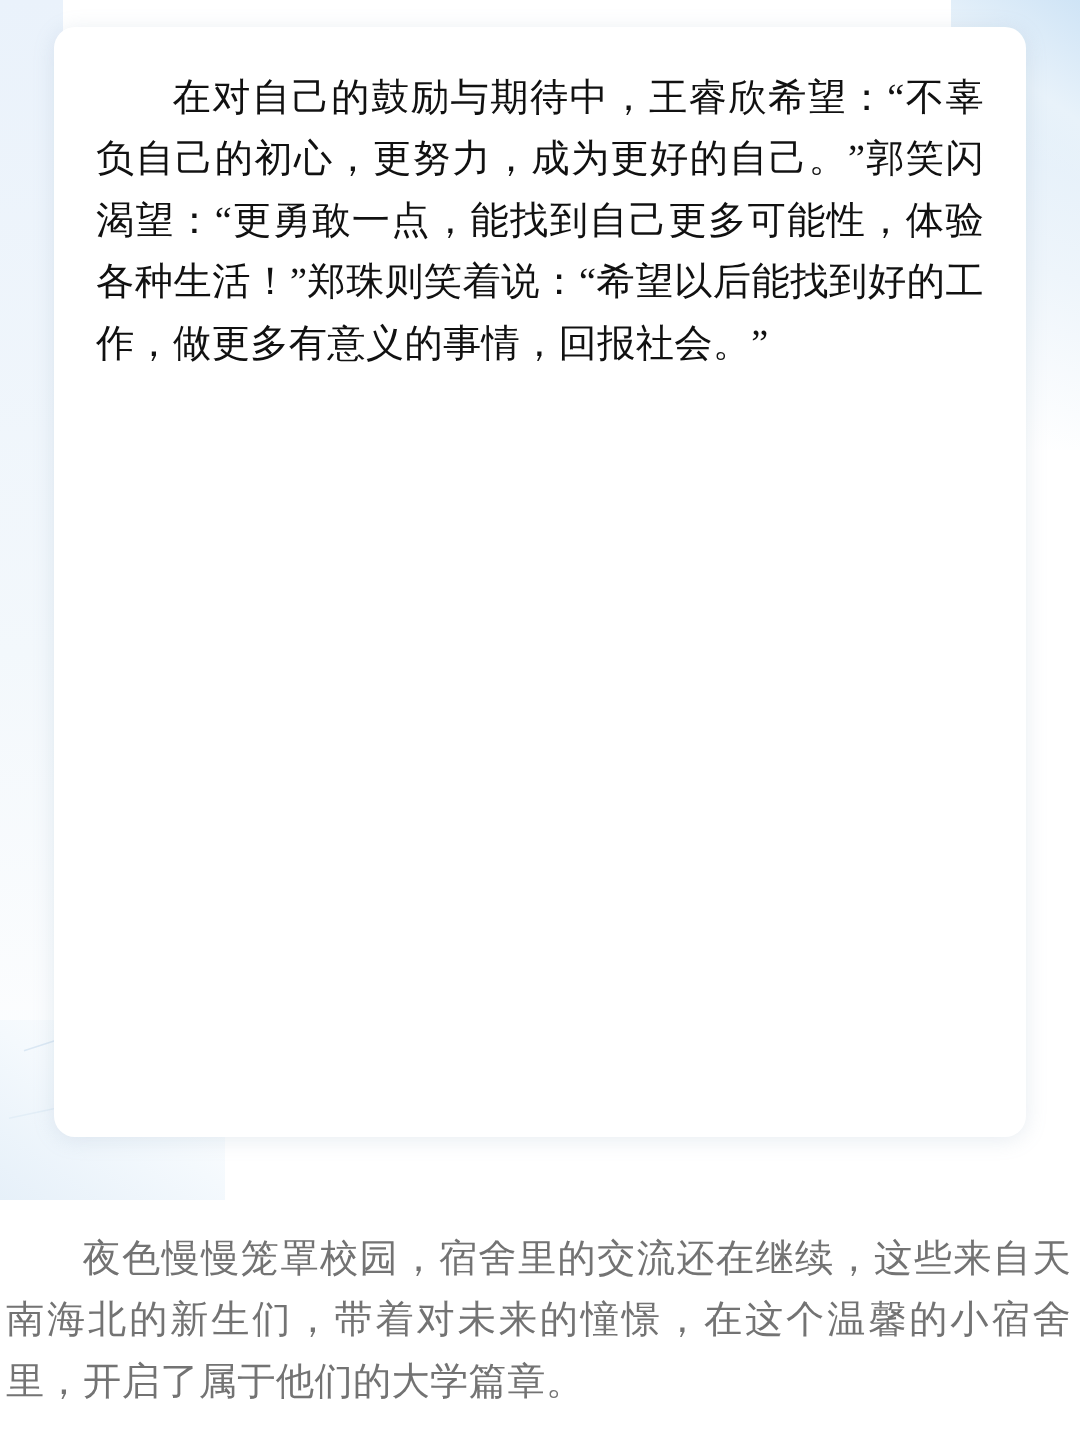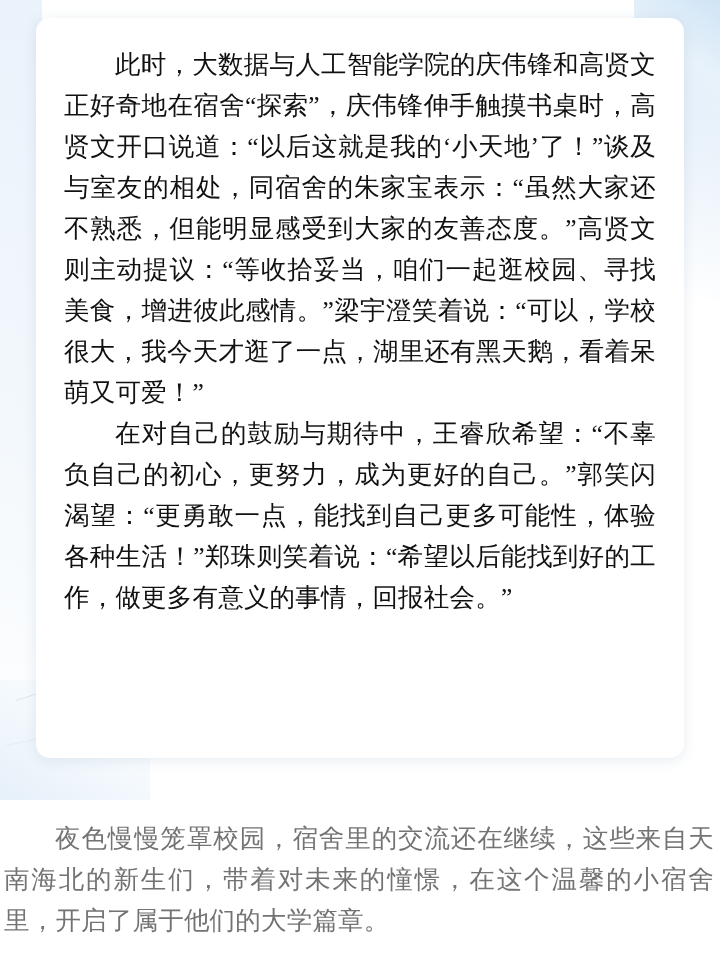--- a/index.html
+++ b/index.html
@@ -132,20 +132,19 @@
   <div class="bg-band-left"></div>
   <div class="bg-band-right"></div>
   <div class="bg-corner-tr"></div>
   <div class="bg-corner-bl"></div>
   <div class="bg-line-1"></div>
   <div class="bg-line-2"></div>
 </div>
 
 <div class="card">
   <div class="card-body">
-    <p>此时，大数据与人工智能学院的庆伟锋和高贤文正好奇地在宿舍“探索”，庆伟锋伸手触摸书桌时，高贤文开口说道：“以后这就是我的‘小天地’了！”谈及与室友的相处，同宿舍的朱家宝表示：“虽然大家还不熟悉，但能明显感受到大家的友善态度。”高贤文则主动提议：“等收拾妥当，咱们一起逛校园、寻找美食，增进彼此感情。”梁宇澄笑着说：“可以，学校很大，我今天才逛了一点，湖里还有黑天鹅，看着呆萌又可爱！”</p>
     <p>在对自己的鼓励与期待中，王睿欣希望：“不辜负自己的初心，更努力，成为更好的自己。”郭笑闪渴望：“更勇敢一点，能找到自己更多可能性，体验各种生活！”郑珠则笑着说：“希望以后能找到好的工作，做更多有意义的事情，回报社会。”</p>
   </div>
 </div>
 
 <div class="outro">
   <p>夜色慢慢笼罩校园，宿舍里的交流还在继续，这些来自天南海北的新生们，带着对未来的憧憬，在这个温馨的小宿舍里，开启了属于他们的大学篇章。</p>
 </div>
 
 </body></html>

